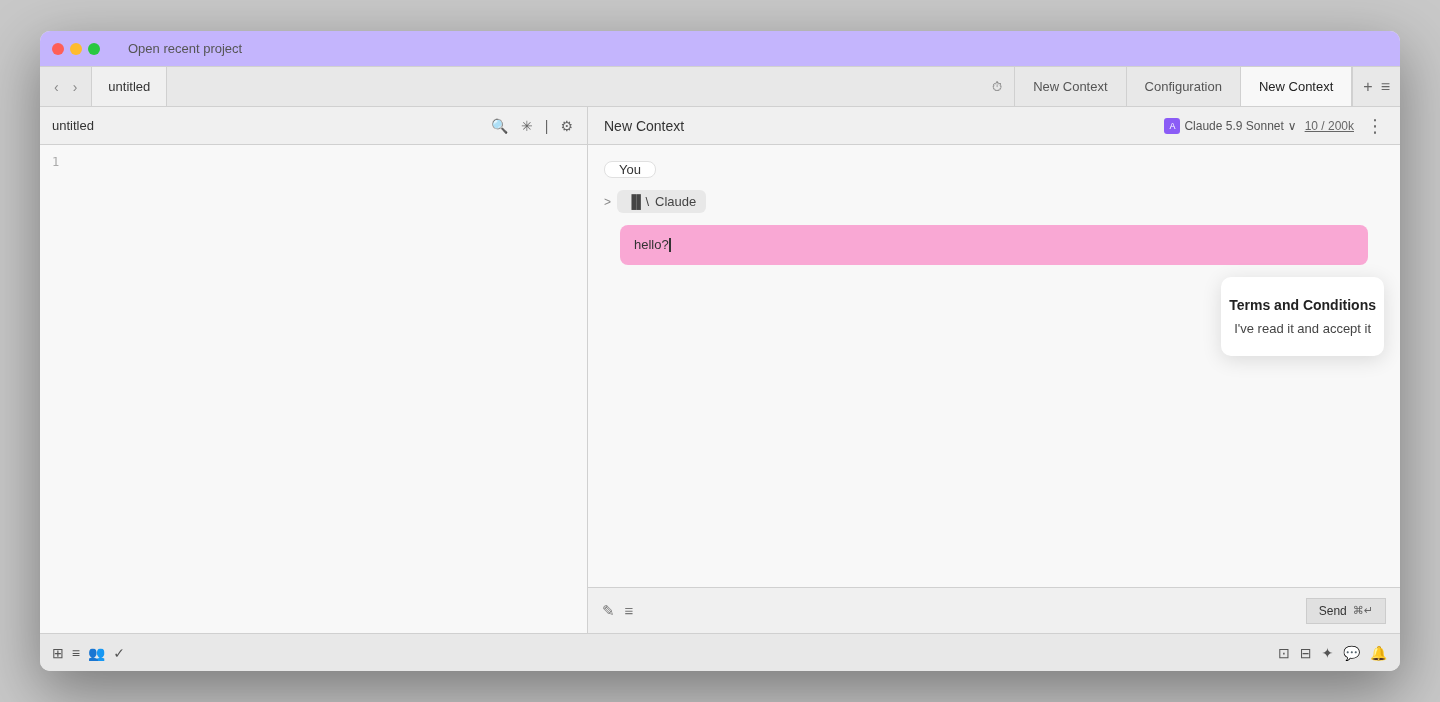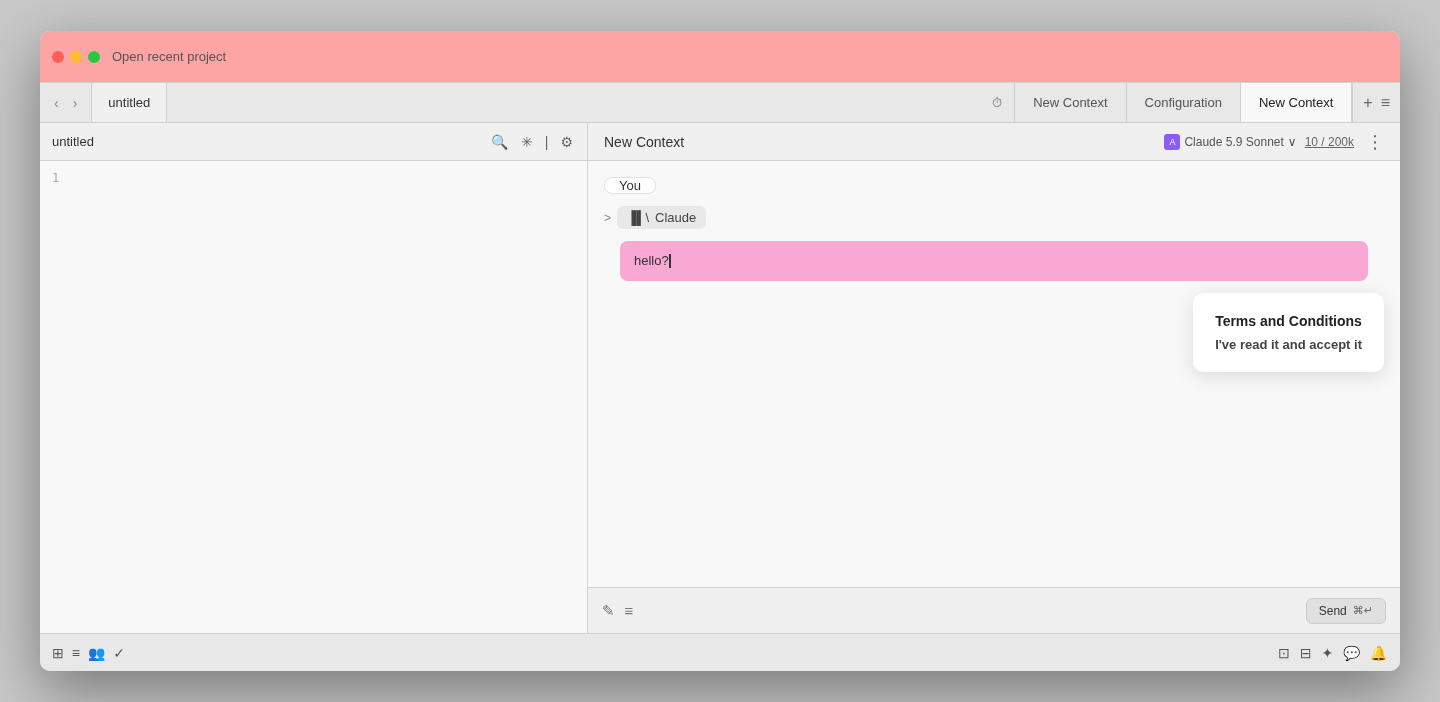--- a/index.html
+++ b/index.html
@@ -17,27 +17,27 @@
       height: 640px;
       background: #f0f0f0;
       border-radius: 10px;
       box-shadow: 0 20px 60px rgba(0,0,0,0.4);
       display: flex;
       flex-direction: column;
       overflow: hidden;
     }
     
     .titlebar {
-      height: 52px;
-      background: #fca5a5;
+      height: 36px;
+      background: #c4b5fd;
       border-bottom: 1px solid #d0d0d0;
       display: flex;
       align-items: center;
       padding: 0 12px;
-      gap: 4px;
+      gap: 20px;
       flex-shrink: 0;
     }
     .traffic-lights {
       display: flex;
       gap: 6px;
       align-items: center;
     }
     .traffic-light {
       width: 12px;
       height: 12px;
@@ -285,21 +285,21 @@
       vertical-align: text-bottom;
       animation: blink 1s step-end infinite;
     }
     @keyframes blink {
       50% { opacity: 0; }
     }
     
     .terms-popup {
       background: white;
       border-radius: 10px;
-      padding: 20px 22px;
+      padding: 20px 8px;
       box-shadow: 0 4px 20px rgba(0,0,0,0.12);
       max-width: 480px;
       align-self: flex-end;
       margin-left: auto;
     }
     .terms-title {
       font-size: 14px;
       font-weight: 600;
       color: #222;
       margin-bottom: 8px;
@@ -319,42 +319,41 @@
     }
     .terms-link-icon {
       font-size: 11px;
       color: #555;
     }
     .accept-btn {
       font-size: 13px;
       color: #444;
       text-align: center;
       cursor: pointer;
-      font-weight: bold;
     }
     
     .chat-footer {
       height: 46px;
       background: #f0f0f0;
       border-top: 1px solid #d0d0d0;
       display: flex;
       align-items: center;
       padding: 0 14px;
       gap: 10px;
     }
     .footer-icon {
       color: #777;
       font-size: 15px;
       cursor: pointer;
     }
     .footer-spacer { flex: 1; }
     .send-btn {
       background: #e0e0e0;
       border: 1px solid #ccc;
-      border-radius: 6px;
+      border-radius: 0;
       padding: 5px 12px;
       font-size: 12px;
       color: #333;
       cursor: pointer;
       display: flex;
       align-items: center;
       gap: 6px;
       text-align: right;
     }
     .kbd-hint {

